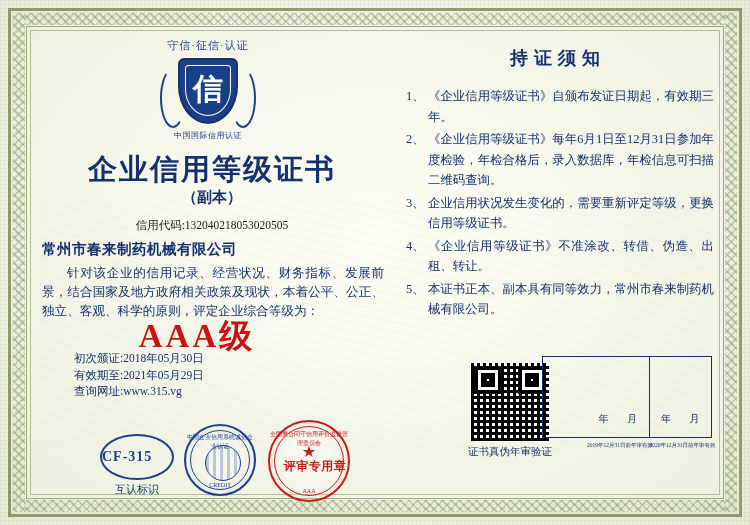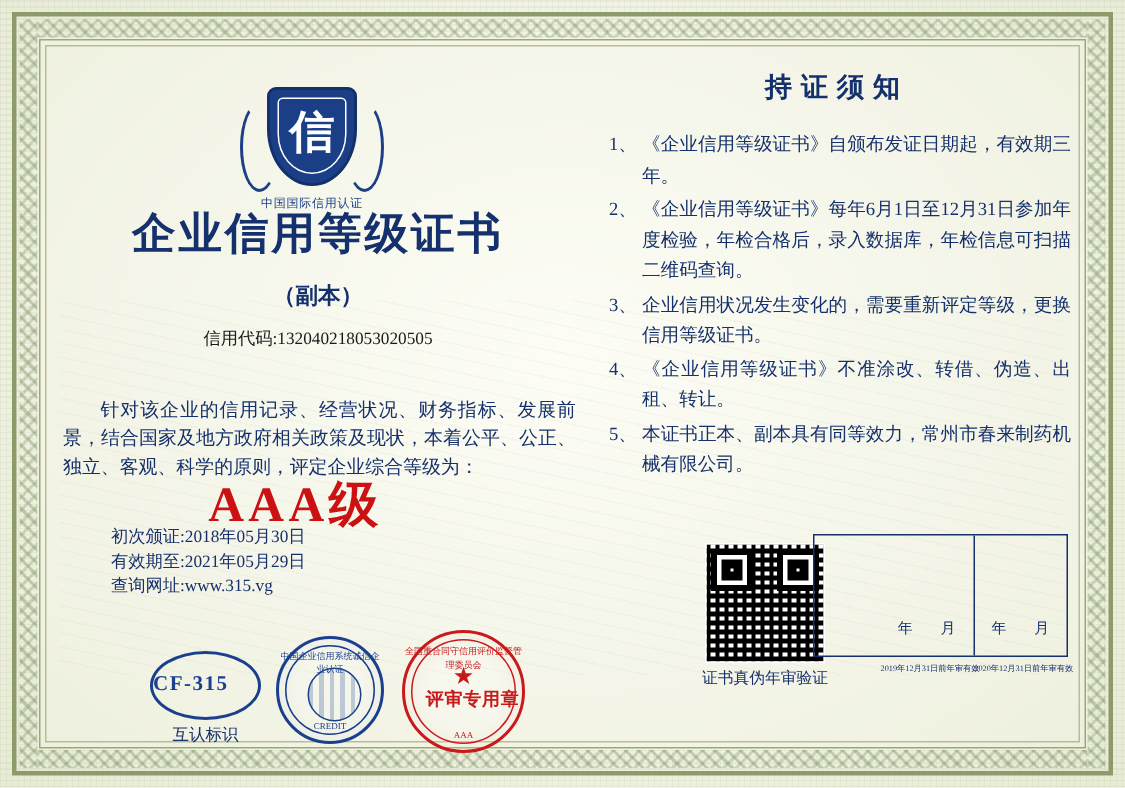--- a/index.html
+++ b/index.html
@@ -134,21 +134,21 @@
     width: 22px; height: 56px;
     border: 2px solid #1c3f86;
     border-radius: 50%;
   }
   .emblem .wreath-l { left: 8px; border-right-color: transparent; border-top-color: transparent; }
   .emblem .wreath-r { right: 8px; border-left-color: transparent; border-top-color: transparent; }
 
   .cert-title {
     position: absolute;
     left: 0; right: 0;
-    top: 104px;
+    top: 118px;
     text-align: center;
     font-size: 29px;
     font-weight: bold;
     color: #14306d;
     letter-spacing: 2px;
     font-family: "Liberation Serif", serif;
   }
   .cert-subtitle {
     position: absolute;
     left: 0; right: 0;
@@ -469,36 +469,38 @@
   <div class="frame-outer"></div>
   <div class="frame-inner"></div>
   <div class="frame-inner2"></div>
   <div class="watermark"></div>
 
   <div class="content">
 
     <div class="left-panel">
 
       <div class="emblem">
+        <div class="arc-text">守信·征信·认证</div>
         <div class="wreath-l"></div>
         <div class="wreath-r"></div>
         <div class="shield">
           <div class="shield-inner"></div>
           <div class="shield-char">信</div>
         </div>
         <div class="bottom-text">中国国际信用认证</div>
       </div>
 
       <div class="cert-title">企业信用等级证书</div>
       <div class="cert-subtitle">（副本）</div>
 
       <div class="cert-code">
         <span>信用代码:</span><span>132040218053020505</span>
       </div>
 
+      <div class="company-name">常州市春来制药机械有限公司</div>
 
       <div class="body-text">
         <p>针对该企业的信用记录、经营状况、财务指标、发展前景，结合国家及地方政府相关政策及现状，本着公平、公正、独立、客观、科学的原则，评定企业综合等级为：</p>
       </div>
 
       <div class="grade">AAA级</div>
 
       <div class="meta-list">
         <div>初次颁证:2018年05月30日</div>
         <div>有效期至:2021年05月29日</div>

